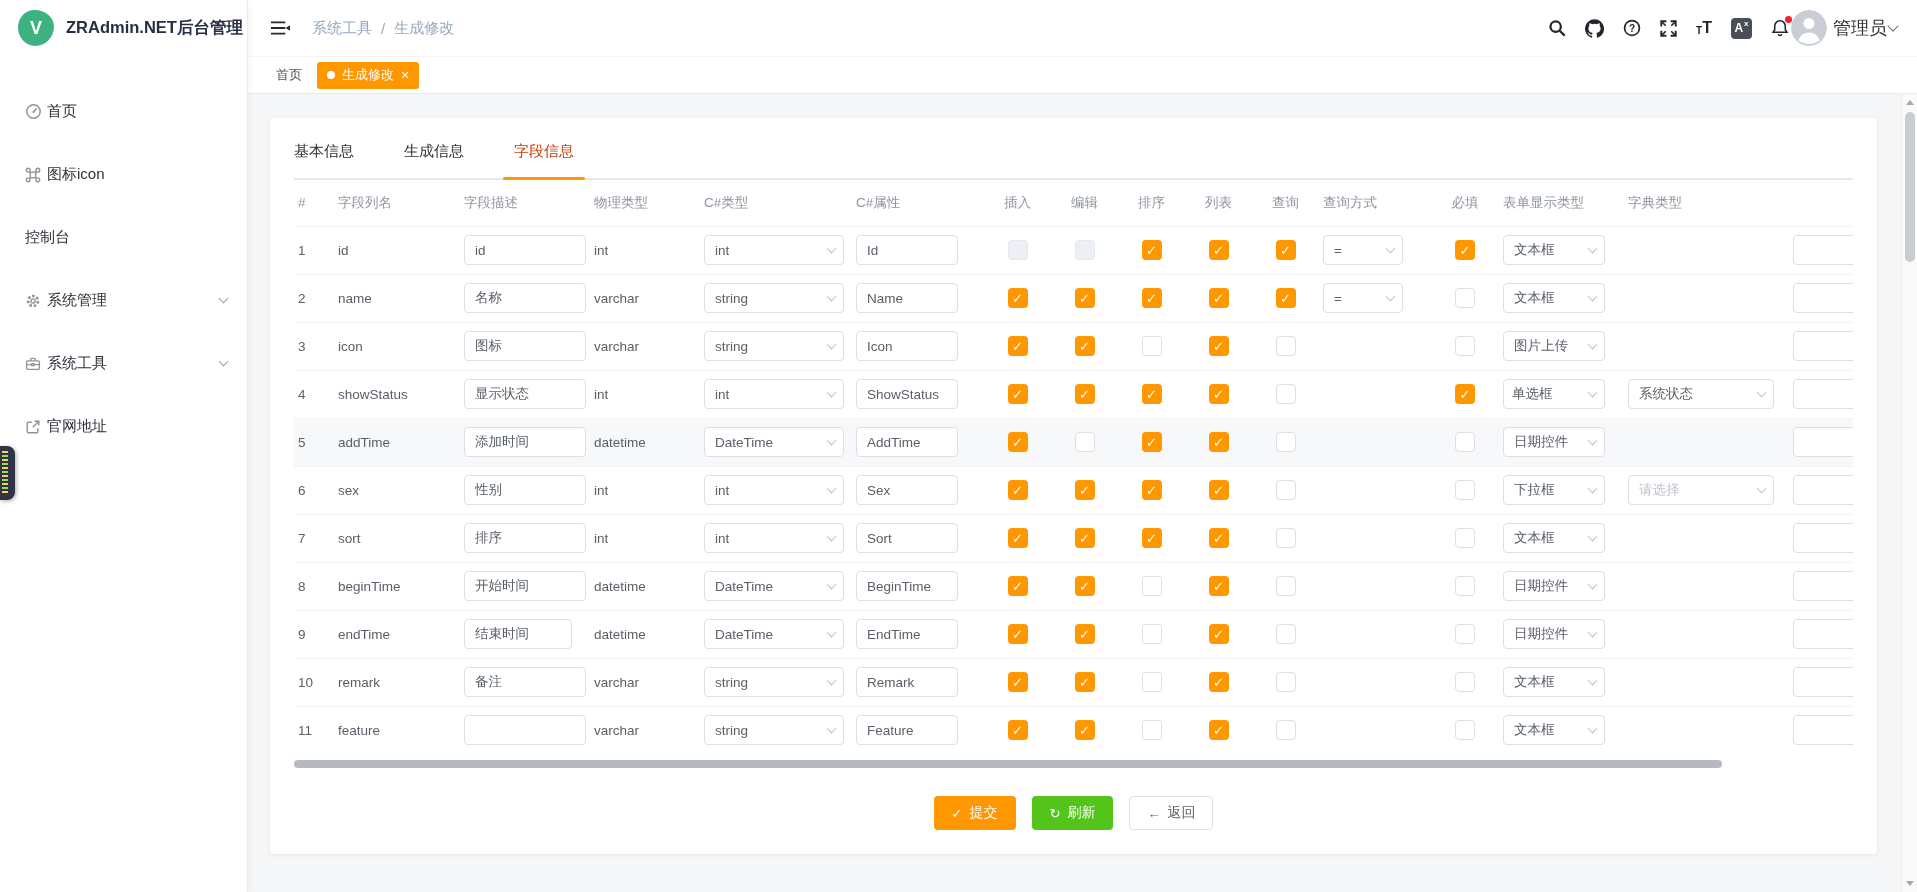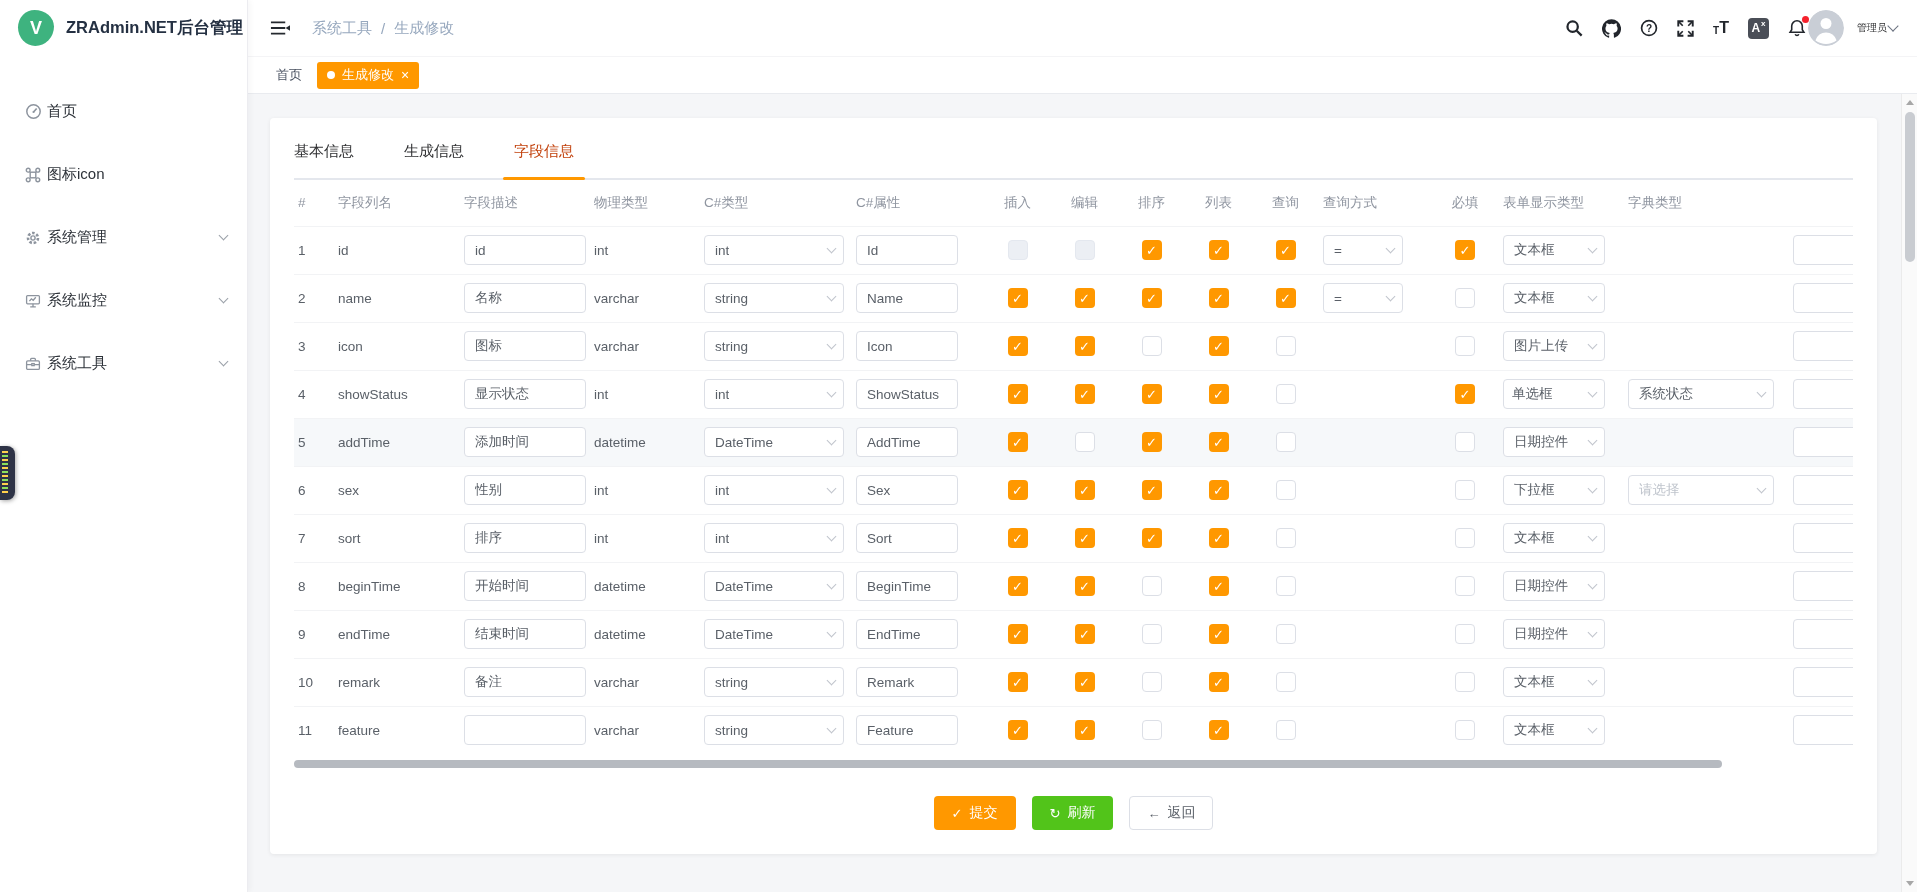--- a/index.html
+++ b/index.html
@@ -24,21 +24,21 @@
 
   .topbar{height:56px;background:#fff;display:flex;align-items:center;padding:0 16px 0 22px;flex:none;}
   .fold{margin-right:22px;cursor:pointer;display:flex;}
   .breadcrumb{font-size:15px;color:#97a8be;display:flex;gap:9px;align-items:center;}
   .top-actions{margin-left:auto;display:flex;align-items:center;gap:19px;}
   .ticon{display:flex;align-items:center;cursor:pointer;position:relative;color:#22262c;}
   .fsize{font-weight:600;color:#22262c;display:flex;align-items:flex-end;line-height:1;}
   .translate{width:21px;height:21px;background:#4a4e57;color:#fff;border-radius:4px;font-size:12px;font-weight:700;display:flex;align-items:center;justify-content:center;line-height:1;}
   .badge-dot{position:absolute;top:-3px;right:-3px;width:7px;height:7px;background:#f5222d;border-radius:50%;}
   .avatar{width:36px;height:36px;border-radius:50%;overflow:hidden;margin-left:2px;cursor:pointer;flex:none;}
-  .user-name{font-size:10px;margin-left:13px;cursor:pointer;}
+  .user-name{font-size:18px;margin-left:6px;cursor:pointer;}
   .user-chev{width:8px;height:8px;border-right:1.5px solid #6b7280;border-bottom:1.5px solid #6b7280;transform:rotate(45deg);margin:-4px 4px 0 2px;cursor:pointer;}
 
   .tagbar{height:38px;background:#fff;border-bottom:1px solid #e9ebef;border-top:1px solid #f4f4f6;display:flex;align-items:center;padding-left:28px;gap:15px;flex:none;}
   .tag{font-size:13px;color:#4a5261;cursor:pointer;display:flex;align-items:center;height:27px;}
   .tag.active{background:#ff9800;color:#fff;padding:0 10px;border-radius:3px;gap:7px;}
   .tag .dot{width:8px;height:8px;border-radius:50%;background:#fff;flex:none;}
   .tag .close{font-size:14px;line-height:1;}
 
   .content{flex:1;overflow:hidden;padding:24px 40px 0 22px;position:relative;}
   .card{background:#fff;border-radius:4px;box-shadow:0 1px 4px rgba(0,0,0,.07);padding:24px 24px 16px;}
@@ -108,50 +108,51 @@
             <rect x="5.2" y="5.2" width="5.6" height="5.6"></rect>
             <circle cx="3.2" cy="3.2" r="1.9"></circle>
             <circle cx="12.8" cy="3.2" r="1.9"></circle>
             <circle cx="3.2" cy="12.8" r="1.9"></circle>
             <circle cx="12.8" cy="12.8" r="1.9"></circle>
           </svg>
         </span>
         <span class="s-label">图标icon</span>
       </div>
       <div class="side-item">
+        <span class="s-label">控制台</span>
+      </div>
+      <div class="side-item">
         <span class="s-icon">
           <svg viewBox="0 0 16 16" width="16" height="16" fill="none" stroke="currentColor">
             <circle cx="8" cy="8" r="5" stroke-width="2.6" stroke-dasharray="2.6 1.8"></circle>
             <circle cx="8" cy="8" r="2.1" stroke-width="1.4"></circle>
           </svg>
         </span>
         <span class="s-label">系统管理</span>
-        <span class="chev-down"></span>
-      </div>
-      <div class="side-item">
-        <span class="s-icon">
-          <svg viewBox="0 0 16 16" width="16" height="16" fill="none" stroke="currentColor" stroke-width="1.3">
-            <rect x="1.6" y="2.6" width="12.8" height="8.2" rx="1"></rect>
-            <path d="M4.4 8.2l2-2.4 1.8 1.5 2.6-3"></path>
-            <path d="M8 10.8v2.4M5.2 13.8h5.6"></path>
-          </svg>
-        </span>
-        <span class="s-label">系统监控</span>
         <span class="chev-down"></span>
       </div>
       <div class="side-item">
         <span class="s-icon">
           <svg viewBox="0 0 16 16" width="16" height="16" fill="none" stroke="currentColor" stroke-width="1.3">
             <rect x="1.6" y="4.8" width="12.8" height="8.6" rx="1.2"></rect>
             <path d="M5.6 4.8V3.4a1 1 0 0 1 1-1h2.8a1 1 0 0 1 1 1v1.4M1.6 8.6h5.2M9.2 8.6h5.2"></path>
             <rect x="6.8" y="7.6" width="2.4" height="2"></rect>
           </svg>
         </span>
         <span class="s-label">系统工具</span>
         <span class="chev-down"></span>
+      </div>
+      <div class="side-item">
+        <span class="s-icon">
+          <svg viewBox="0 0 16 16" width="16" height="16" fill="none" stroke="currentColor" stroke-width="1.4">
+            <path d="M12.8 9.2v3.4a1.2 1.2 0 0 1-1.2 1.2H3.4a1.2 1.2 0 0 1-1.2-1.2V4.4a1.2 1.2 0 0 1 1.2-1.2h3.4"></path>
+            <path d="M9.6 2.2h4.2v4.2M13.6 2.4L7.8 8.2"></path>
+          </svg>
+        </span>
+        <span class="s-label">官网地址</span>
       </div>
     </nav>
   <div class="panel-handle">
       <span class="stripes"></span>
     </div>
 </aside>
 
 <div class="main">
 
   <header class="topbar">
@@ -477,21 +478,21 @@
                 <td><span class="sel" style="width: 102px;">
                     <span class="sel-val">日期控件</span>
                     <span class="chev"></span>
                   </span></td>
                 <td></td>
                 <td><input class="inp" style="width: 95px;"></td>
               </tr>
               <tr>
                 <td>9</td>
                 <td>endTime</td>
-                <td><input class="inp" value="结束时间" style="width: 122px;"></td>
+                <td><input class="inp" value="结束时间" style="width: 108px;"></td>
                 <td>datetime</td>
                 <td><span class="sel" style="width: 140px;">
                     <span class="sel-val">DateTime</span>
                     <span class="chev"></span>
                   </span></td>
                 <td><input class="inp" value="EndTime" style="width: 102px;"></td>
                 <td class="center"><span class="cb checked">✓</span></td>
                 <td class="center"><span class="cb checked">✓</span></td>
                 <td class="center"><span class="cb unchecked"></span></td>
                 <td class="center"><span class="cb checked">✓</span></td>

